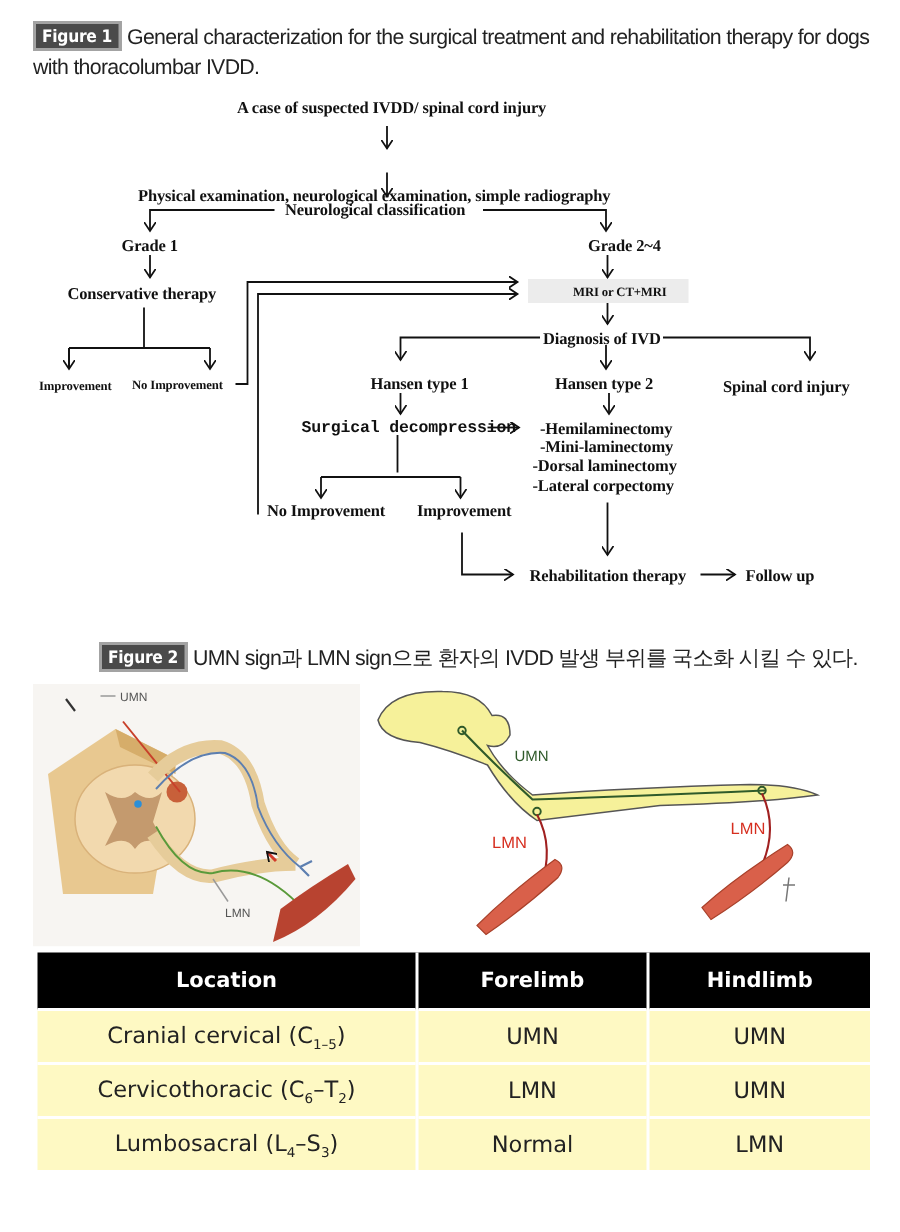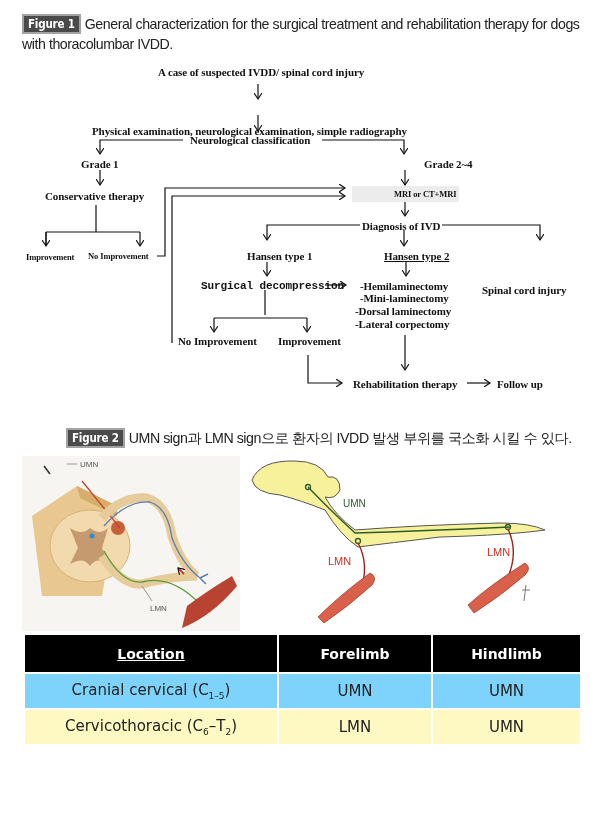--- a/index.html
+++ b/index.html
@@ -9,21 +9,21 @@
   .caption{font-size:14.2px;line-height:20px;letter-spacing:-0.45px;color:#222;}
   .fc{position:absolute;font-family:"Liberation Serif",serif;font-weight:bold;font-size:11px;color:#111;white-space:nowrap;letter-spacing:-0.1px;}
   .fc.s{font-size:8.5px;}
   svg.flow{position:absolute;left:0;top:0;}
   .mri-box{position:absolute;left:352px;top:186px;width:107px;height:16px;background:#ececec;}
   table.loc{position:absolute;left:25px;top:635px;width:555px;border-collapse:collapse;font-family:"DejaVu Sans",sans-serif;}
   table.loc th{background:#000;color:#fff;font-weight:bold;font-size:14px;height:35px;border-right:2px solid #fff;}
   table.loc th:last-child{border-right:none;}
   table.loc td{text-align:center;font-size:15px;height:32px;color:#222;border-right:2px solid #fff;border-top:2px solid #fff;}
   table.loc td:last-child{border-right:none;}
-  table.loc tr.dark td{background:#7dd3fc;margin-left:43px;}
+  table.loc tr.dark td{background:#fef9c3;margin-left:43px;}
   table.loc tr.light td{background:#fef9c3;}
   sub{font-size:9px;}
 </style>
 </head>
 <body>
 
 <div class="abs caption" style="left:22px;top:14px;width:560px;">
   <span class="badge">Figure 1</span><span>General characterization for the surgical treatment and rehabilitation therapy for dogs with thoracolumbar IVDD.</span>
 </div>
 
@@ -63,29 +63,29 @@
     <line x1="467" y1="383" x2="490" y2="383" marker-end="url(#ah)"></line>
   </g>
 </svg>
 
 <div class="mri-box"></div>
 
 <div class="fc" style="left:158px;top:66px;">A case of suspected IVDD/ spinal cord injury</div>
 <div class="fc" style="left:92px;top:101px;margin-top:24px;">Physical examination, neurological examination, simple radiography</div>
 <div class="fc" style="left:190px;top:134px;">Neurological classification</div>
 <div class="fc" style="left:81px;top:158px;">Grade 1</div>
-<div class="fc" style="left:392px;top:158px;margin-left:32px;">Grade 2~4</div>
+<div class="fc" style="left:392px;top:158px;">Grade 2~4</div>
 <div class="fc" style="left:45px;top:190px;">Conservative therapy</div>
 <div class="fc s" style="left:26px;top:252px;">Improvement</div>
 <div class="fc s" style="left:88px;top:251px;">No Improvement</div>
-<div class="fc s" style="left:366px;top:189px;padding-left:28px;">MRI or CT+MRI</div>
+<div class="fc s" style="left:354px;top:189px;padding-left:28px;">MRI or CT+MRI</div>
 <div class="fc" style="left:362px;top:220px;">Diagnosis of IVD</div>
 <div class="fc" style="left:247px;top:250px;">Hansen type 1</div>
-<div class="fc" style="left:384px;top:250px;text-decoration:underline;">Hansen type 2</div>
-<div class="fc" style="left:482px;top:252px;margin-top:32px;">Spinal cord injury</div>
+<div class="fc" style="left:370px;top:250px;">Hansen type 2</div>
+<div class="fc" style="left:482px;top:252px;">Spinal cord injury</div>
 <div class="fc" style="left:201px;top:280px;font-family:Liberation Mono, monospace;">Surgical decompression</div>
 <div class="fc" style="left:360px;top:280px;">-Hemilaminectomy</div>
 <div class="fc" style="left:360px;top:292px;">-Mini-laminectomy</div>
 <div class="fc" style="left:355px;top:305px;">-Dorsal laminectomy</div>
 <div class="fc" style="left:355px;top:318px;">-Lateral corpectomy</div>
 <div class="fc" style="left:178px;top:335px;">No Improvement</div>
 <div class="fc" style="left:278px;top:335px;">Improvement</div>
 <div class="fc" style="left:353px;top:378px;">Rehabilitation therapy</div>
 <div class="fc" style="left:497px;top:378px;">Follow up</div>
 
@@ -127,30 +127,35 @@
   <text x="88" y="110" font-family="Liberation Sans, sans-serif" font-size="11" fill="#d62e1f">LMN</text>
   <text x="247" y="101" font-family="Liberation Sans, sans-serif" font-size="11" fill="#d62e1f">LMN</text>
   <path d="M78,162 Q100,140 130,118 Q138,122 132,130 Q110,150 84,168 Z" fill="#d9604a" stroke="#a8402a" stroke-width="0.8"></path>
   <path d="M228,150 Q250,130 285,108 Q292,113 285,120 Q262,140 234,158 Z" fill="#d9604a" stroke="#a8402a" stroke-width="0.8"></path>
   <path d="M286,130 L284,146 M282,135 L290,135" stroke="#777" stroke-width="1"></path>
 </svg>
 
 <table class="loc">
   <thead>
     <tr>
-      <th style="width:250px;text-decoration:underline;">Location</th>
+      <th style="width:250px;">Location</th>
       <th style="width:150px;">Forelimb</th>
       <th>Hindlimb</th>
     </tr>
   </thead>
   <tbody id="tbody">
       <tr class="dark">
         <td><span>Cranial cervical</span> (<span>C</span><sub>1–5</sub>)</td>
         <td>UMN</td>
         <td>UMN</td>
       </tr>
       <tr class="light">
         <td><span>Cervicothoracic</span> (<span>C</span><sub>6</sub>–<span>T</span><sub>2</sub>)</td>
         <td>LMN</td>
         <td>UMN</td>
       </tr>
+      <tr class="light">
+        <td><span>Lumbosacral</span> (<span>L</span><sub>4</sub>–<span>S</span><sub>3</sub>)</td>
+        <td>Normal</td>
+        <td>LMN</td>
+      </tr>
     </tbody>
 </table>
 
 </body></html>

